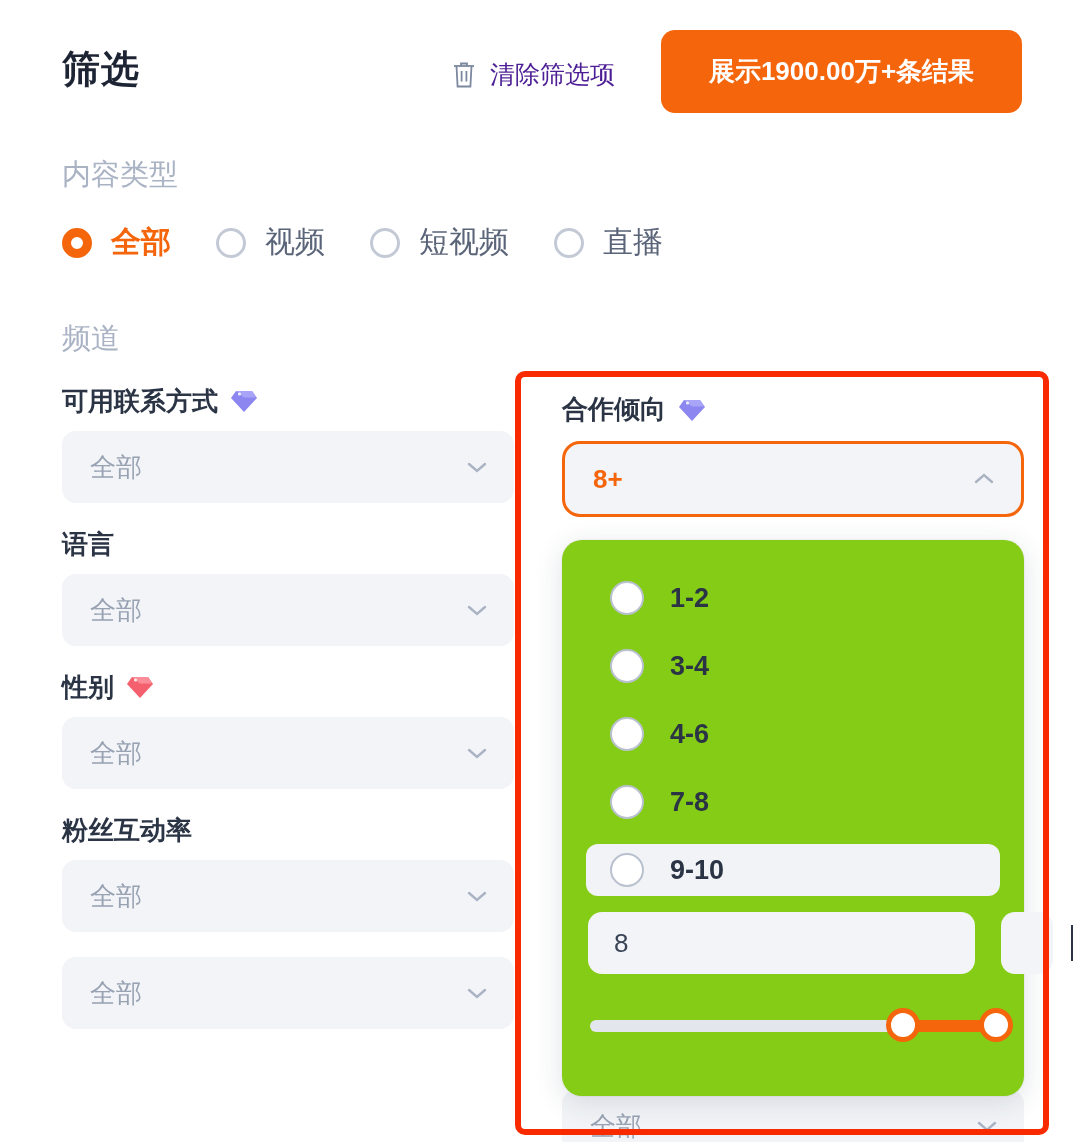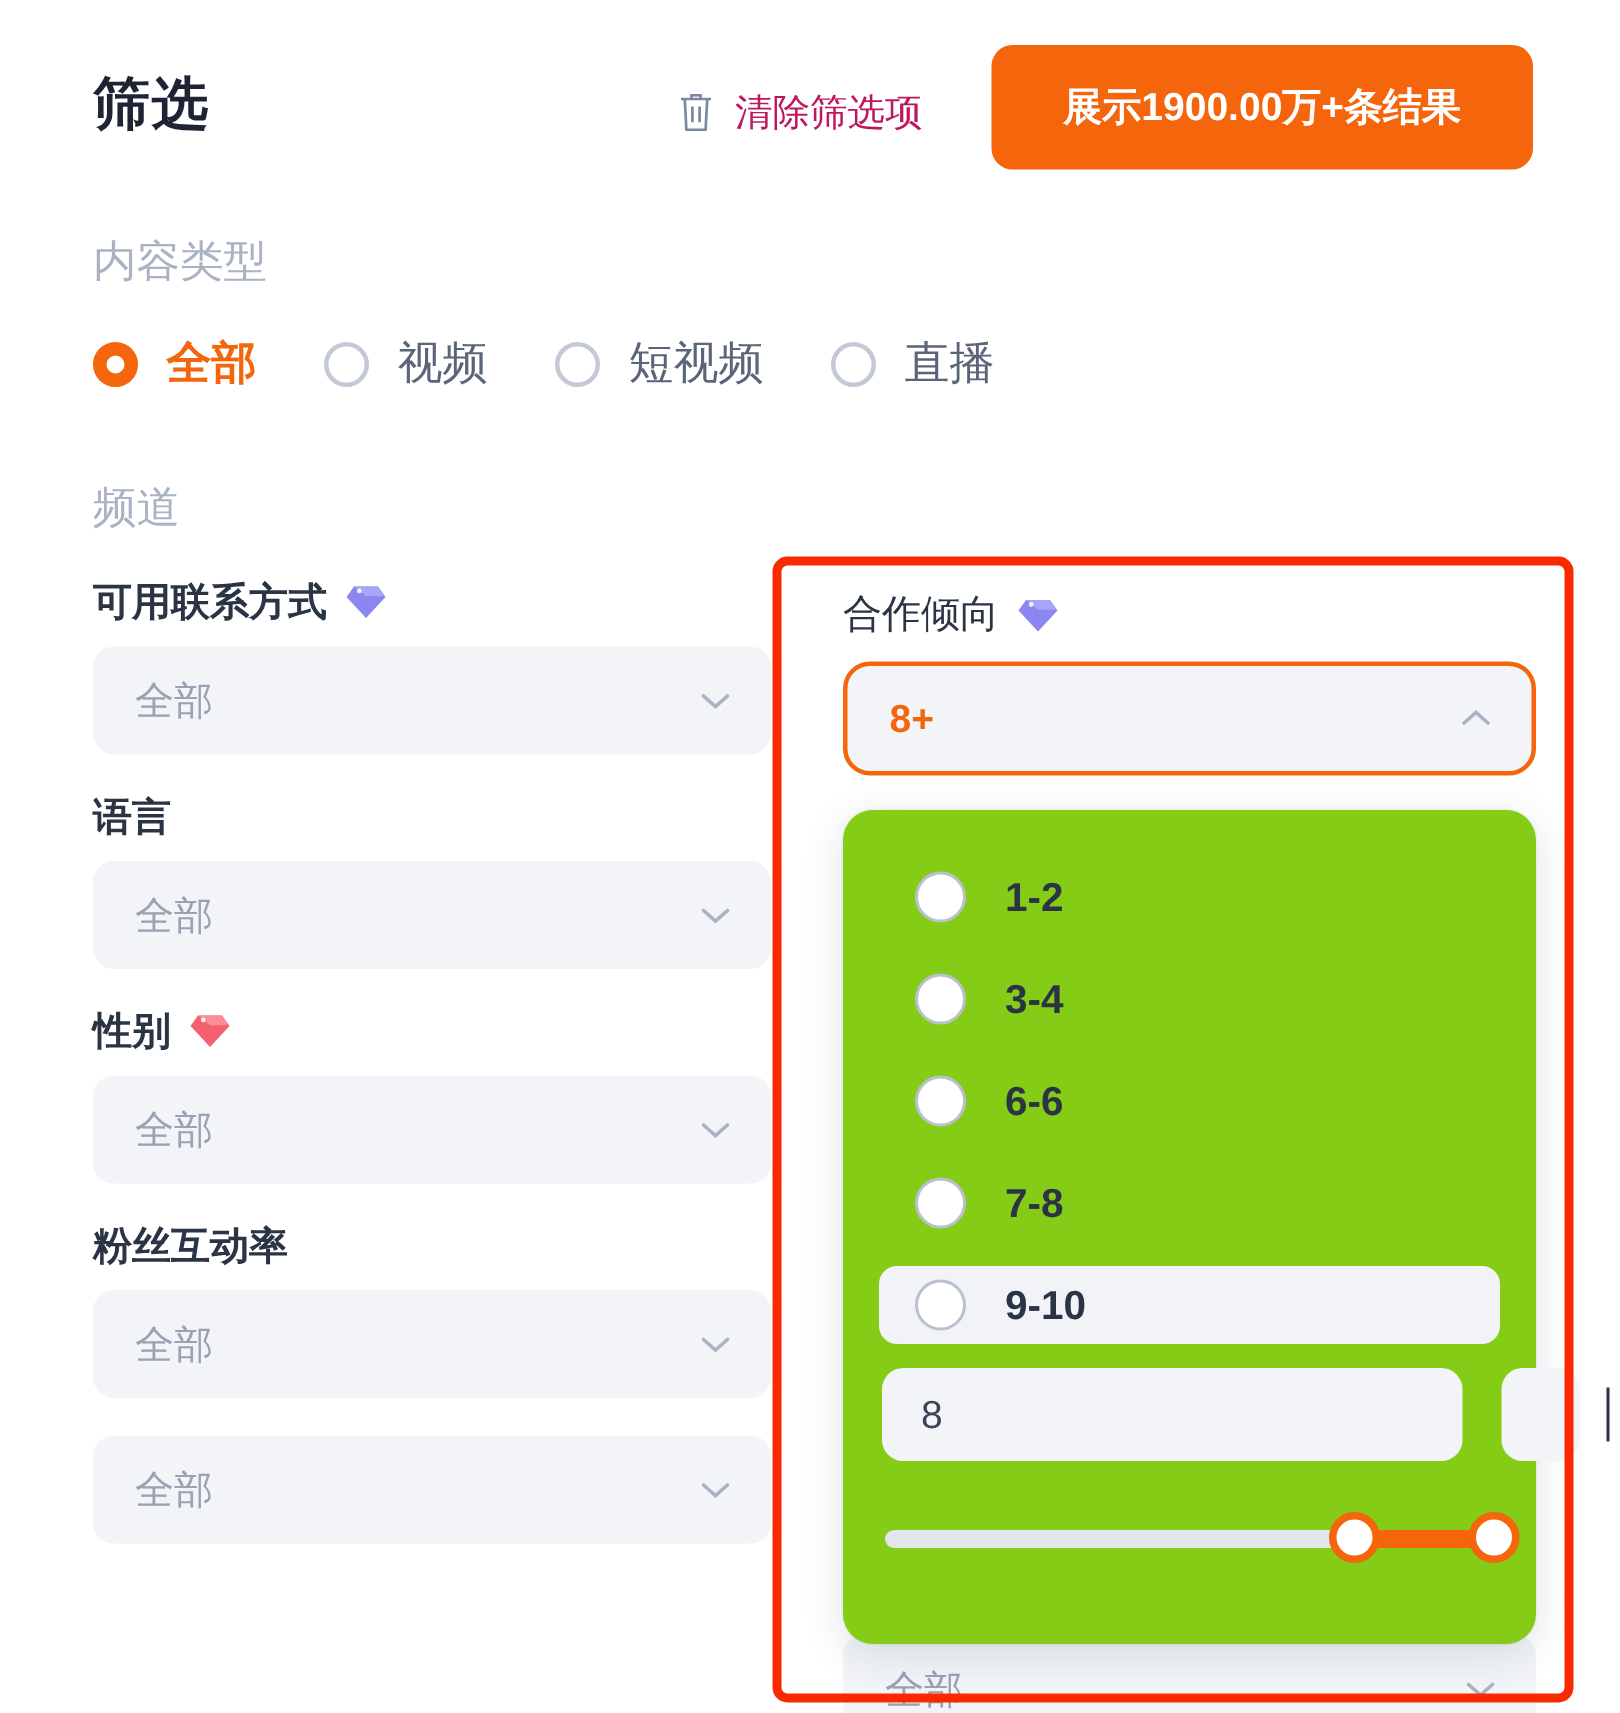--- a/index.html
+++ b/index.html
@@ -13,21 +13,21 @@
 
   
   .header { position:absolute; left:0; top:0; width:1080px; height:140px; }
   .page-title {
     position:absolute; left:62px; top:44px;
     font-size: 38px; font-weight: 700; color:#1d2433; letter-spacing:1px;
   }
   .clear-filters {
     position:absolute; left:452px; top:58px;
     display:flex; align-items:center; gap:14px;
-    color:#be185d; font-size:25px; cursor:pointer;
+    color:#4c1d95; font-size:25px; cursor:pointer;
   }
   .trash-icon { display:block; width:24px; height:28px; }
   .show-results-btn {
     position:absolute; left:661px; top:30px; width:361px; height:83px;
     background:#f4650c; border-radius:14px;
     color:#ffffff; font-size:26px; font-weight:700;
     display:flex; align-items:center; justify-content:center;
     cursor:pointer; border:none; font-family:Liberation Sans, sans-serif;
   }
 
@@ -68,21 +68,21 @@
 
   
   .highlight-box {
     position:absolute; left:515px; top:371px; width:534px; height:764px;
     border:6px solid #f92a00; border-radius:10px; pointer-events:none; z-index:40;
   }
 
   
   .right-panel { position:absolute; left:562px; top:392px; width:462px; z-index:20; }
   .rp-label { display:flex; align-items:center; gap:12px;
-              font-size:26px; font-weight:400; color:#2b3445; margin-bottom:14px; }
+              font-size:26px; font-weight:700; color:#2b3445; margin-bottom:14px; }
   .select-box.active {
     background:#f2f4f7; border:3px solid #f4650c; border-radius:18px; height:76px;
   }
   .select-box.active .select-value { color:#f4650c; font-weight:700; }
 
   
   .dropdown {
     position:absolute; left:562px; top:540px; width:462px; height:556px;
     background:#84cc16; border-radius:20px;
     box-shadow: 0 6px 28px rgba(35,48,75,0.14), 0 0 0 1px rgba(35,48,75,0.04);
@@ -295,21 +295,21 @@
     <div class="opt">
       <span class="opt-radio"></span>
       <span class="opt-label">1-2</span>
     </div>
     <div class="opt">
       <span class="opt-radio"></span>
       <span class="opt-label">3-4</span>
     </div>
     <div class="opt">
       <span class="opt-radio"></span>
-      <span class="opt-label">6-6</span>
+      <span class="opt-label">4-6</span>
     </div>
     <div class="opt">
       <span class="opt-radio"></span>
       <span class="opt-label">7-8</span>
     </div>
     <div class="opt hover">
       <span class="opt-radio"></span>
       <span class="opt-label">9-10</span>
     </div>
 

